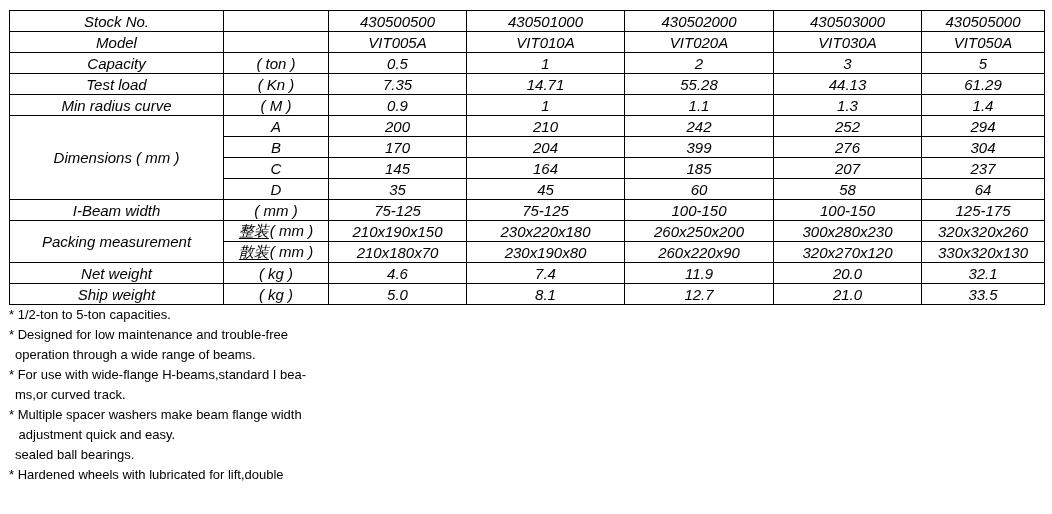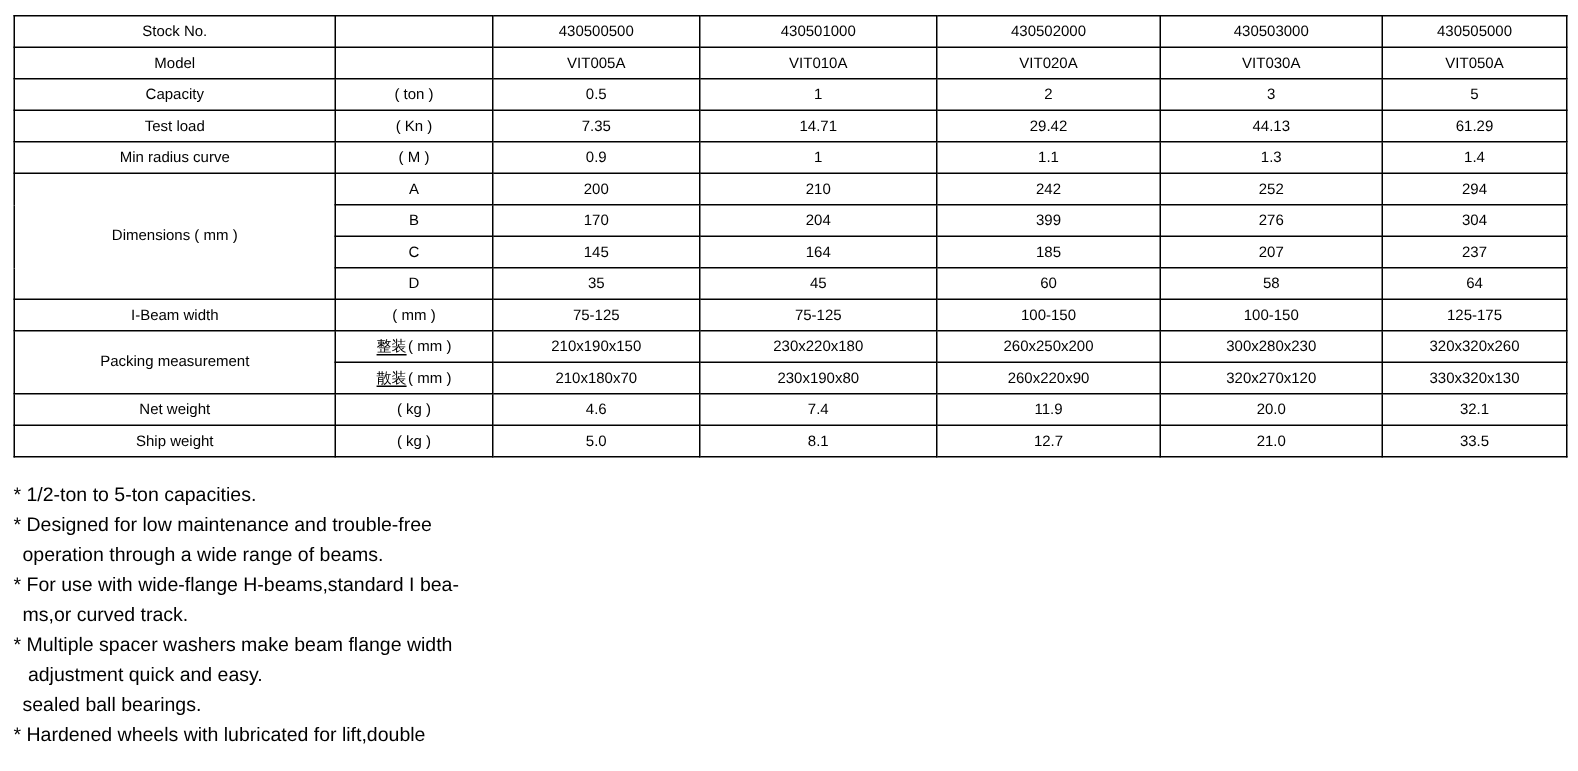--- a/index.html
+++ b/index.html
@@ -14,39 +14,39 @@
     height: 514px;
     box-sizing: border-box;
     padding: 10px 8px 0 9px;
     background: #ffffff;
     overflow: hidden;
   }
   table.spec {
     border-collapse: collapse;
     table-layout: fixed;
     width: 1035px;
-    font-size: 10px;
+    font-size: 15px;
+    font-style: italic;
   }
   table.spec td {
     border: 1px solid #000000;
     height: 20px;
     padding: 0 2px;
     text-align: center;
     vertical-align: middle;
     white-space: nowrap;
     overflow: hidden;
   }
   .u {
     text-decoration: underline;
     text-underline-offset: 2px;
     margin-right: 1px;
     text-align: right;
   }
   .notes {
-    margin-top: 15px;
     font-size: 13px;
     line-height: 20px;
   }
   .note-line { white-space: pre; }
   .note-line.cont { padding-left: 6px; }
 </style>
 </head>
 <body>
 
 <div class="page">
@@ -87,21 +87,21 @@
         <td>1</td>
         <td>2</td>
         <td>3</td>
         <td>5</td>
       </tr>
       <tr>
         <td>Test load</td>
         <td>( Kn )</td>
         <td>7.35</td>
         <td>14.71</td>
-        <td>29.42</td>
+        <td>55.28</td>
         <td>44.13</td>
         <td>61.29</td>
       </tr>
       <tr>
         <td>Min radius curve</td>
         <td>( M )</td>
         <td>0.9</td>
         <td>1</td>
         <td>1.1</td>
         <td>1.3</td>

